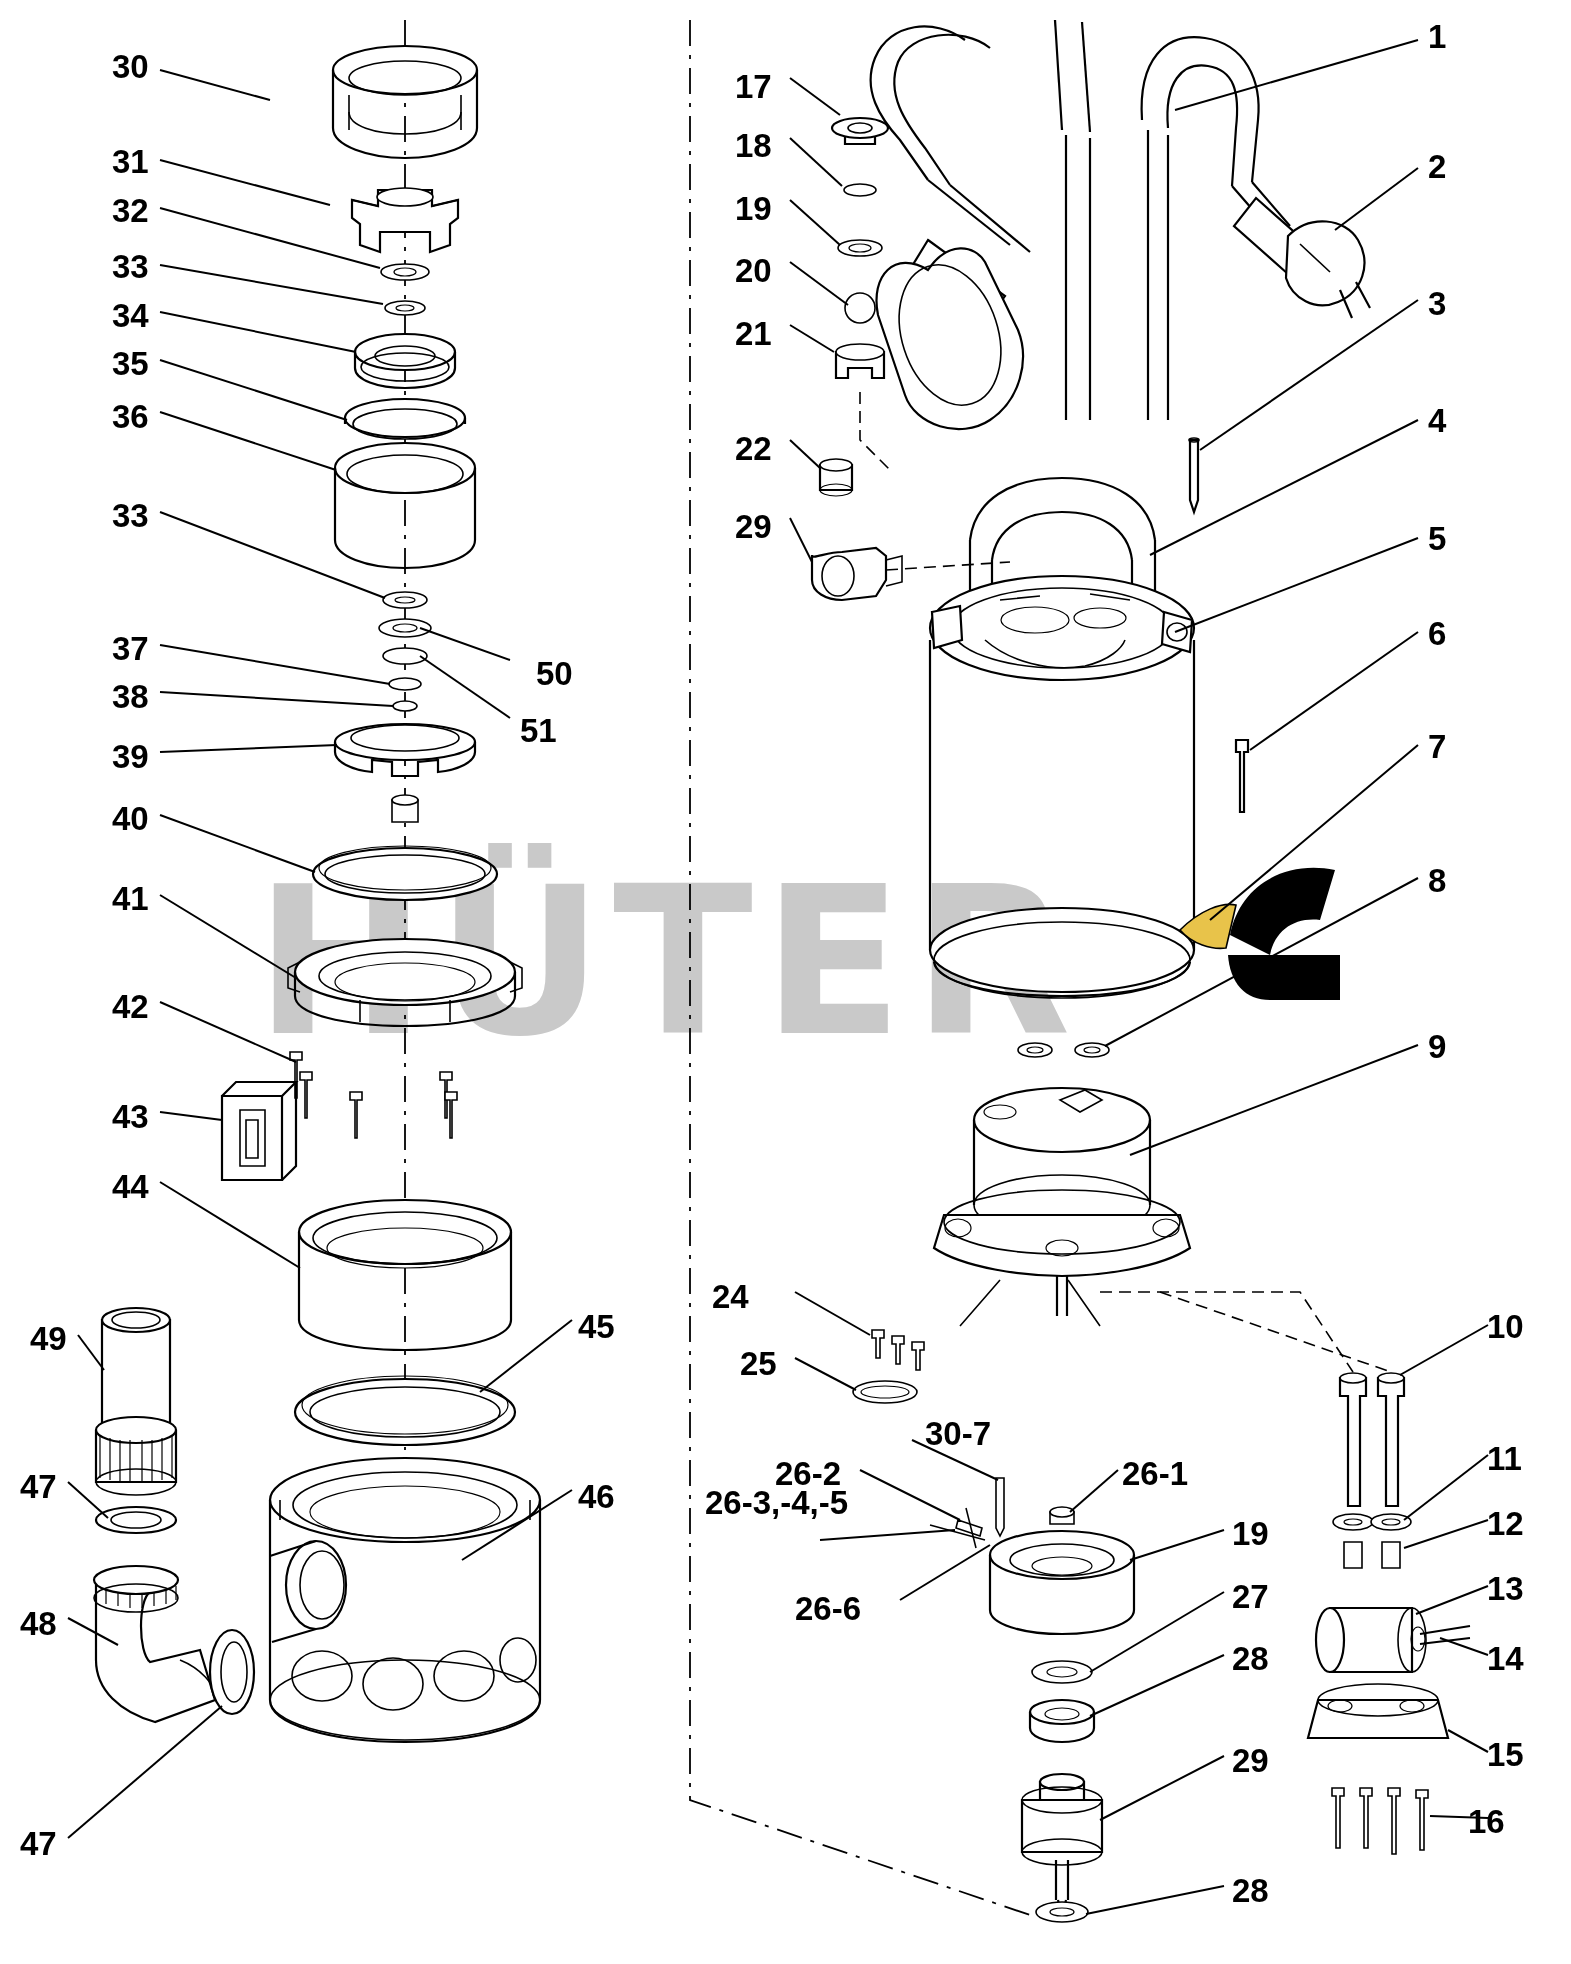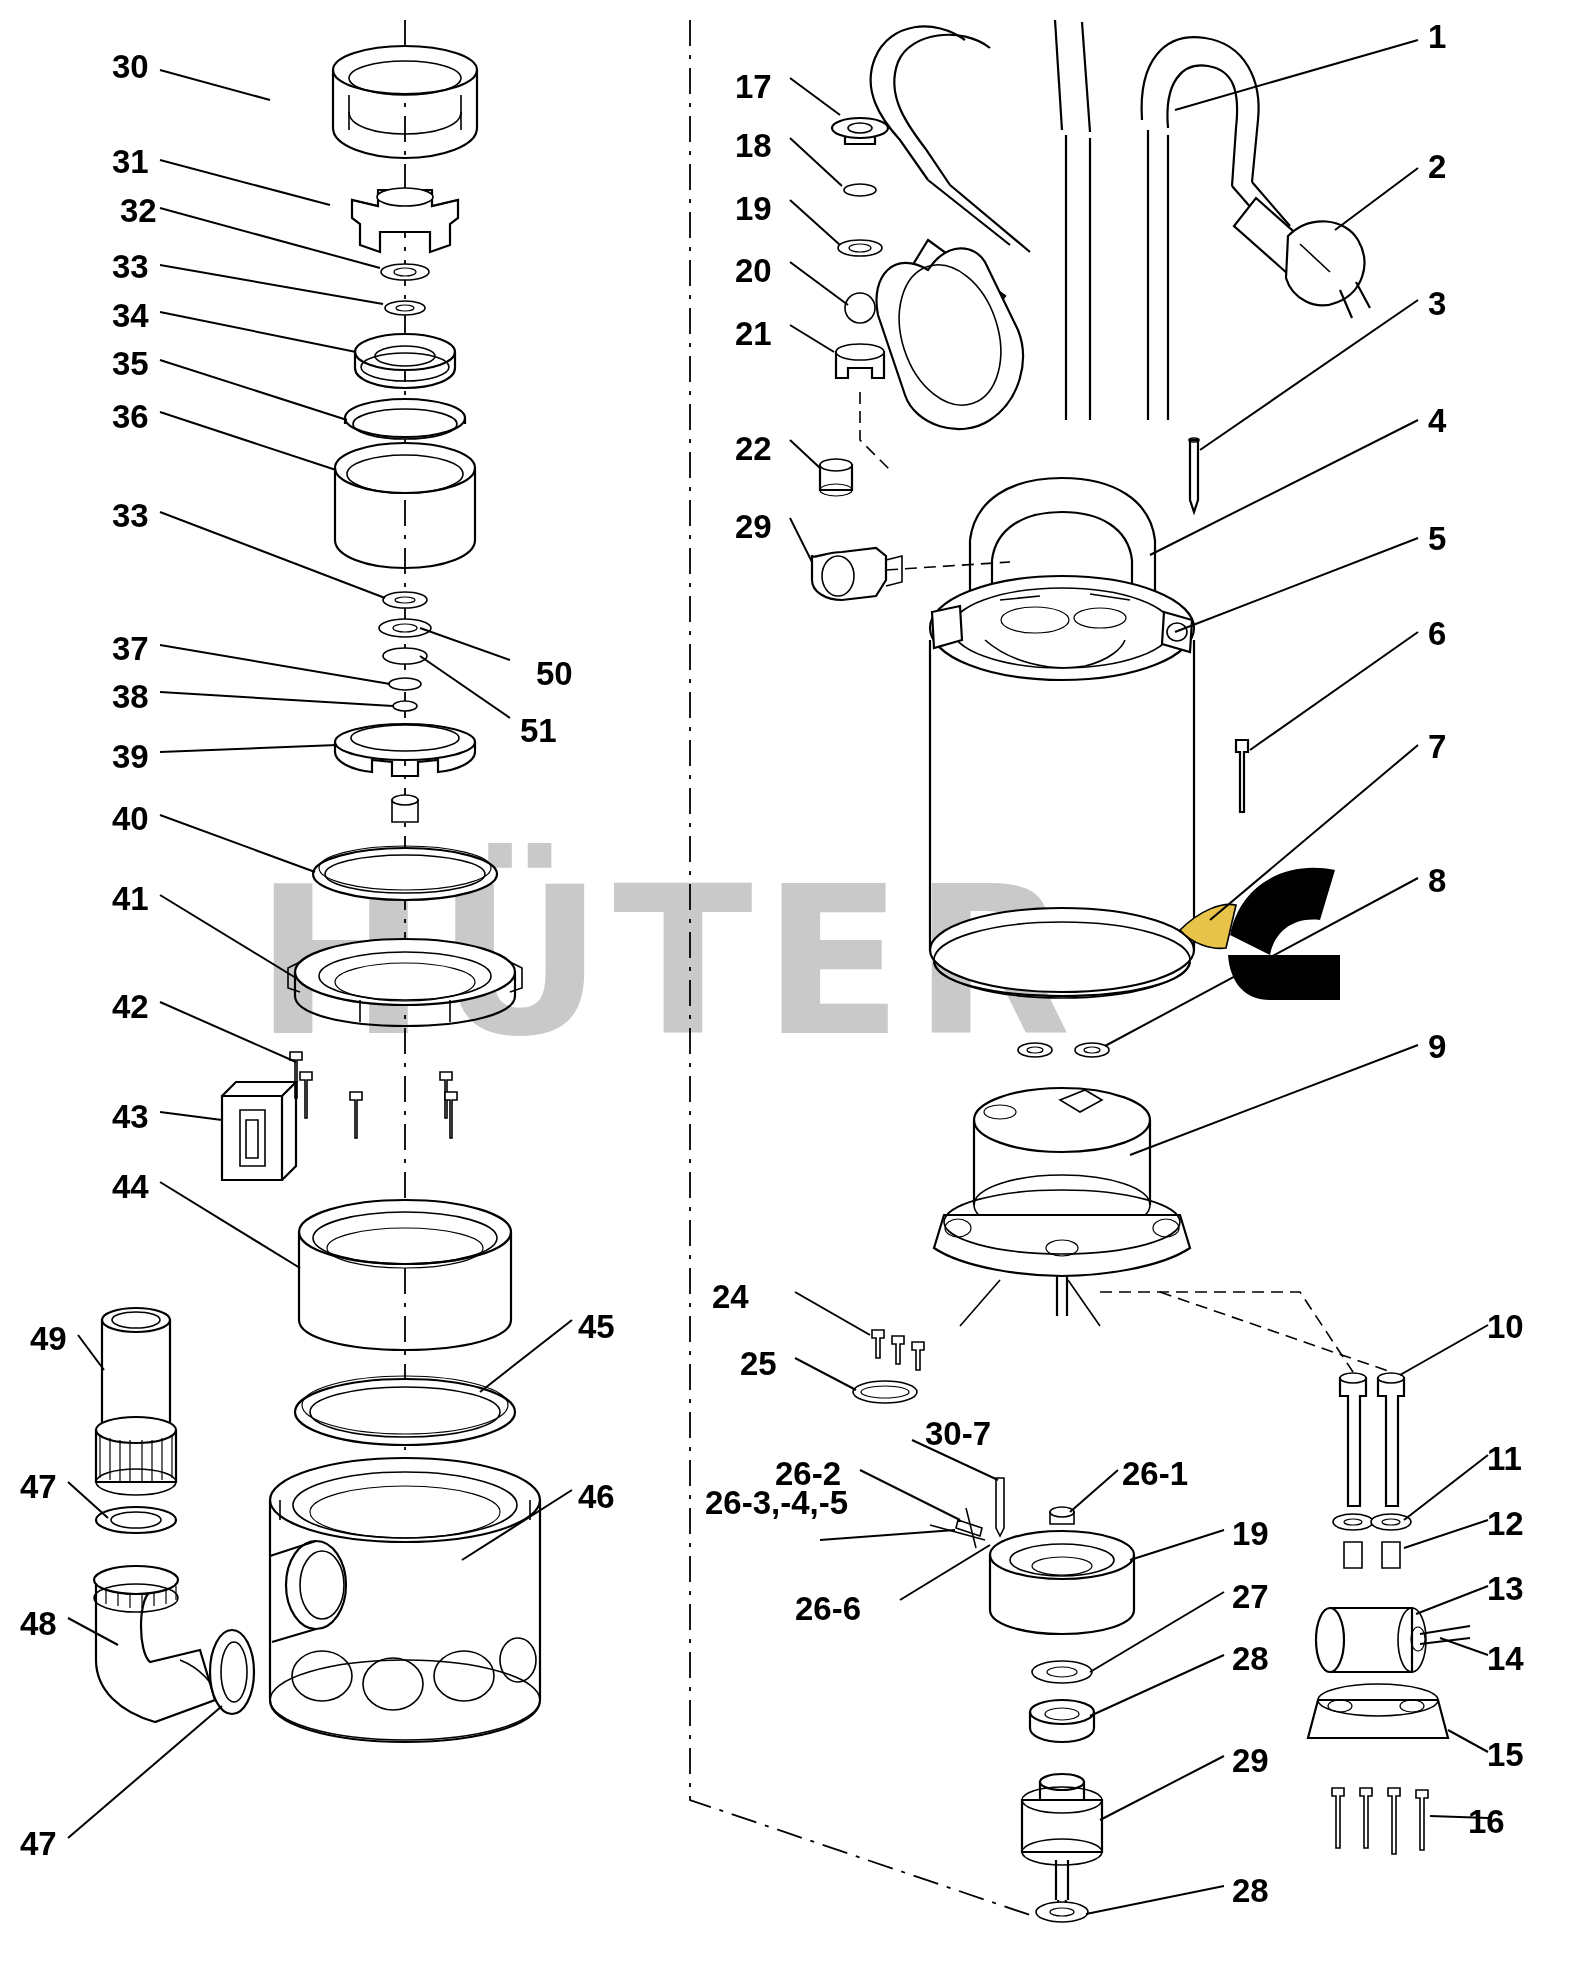--- a/index.html
+++ b/index.html
@@ -518,21 +518,21 @@
   <div class="lbl" style="left:705px; top:1484px">26-3,-4,-5</div>
   <div class="lbl" style="left:1232px; top:1515px">19</div>
   <div class="lbl" style="left:1232px; top:1578px">27</div>
   <div class="lbl" style="left:795px; top:1590px">26-6</div>
   <div class="lbl" style="left:1232px; top:1640px">28</div>
   <div class="lbl" style="left:1232px; top:1742px">29</div>
   <div class="lbl" style="left:1232px; top:1872px">28</div>
 
   <div class="lbl" style="left:112px; top:48px">30</div>
   <div class="lbl" style="left:112px; top:143px">31</div>
-  <div class="lbl" style="left:120px; top:192px">32</div>
+  <div class="lbl" style="left:112px; top:192px">32</div>
   <div class="lbl" style="left:112px; top:248px">33</div>
   <div class="lbl" style="left:112px; top:297px">34</div>
   <div class="lbl" style="left:112px; top:345px">35</div>
   <div class="lbl" style="left:112px; top:398px">36</div>
   <div class="lbl" style="left:112px; top:497px">33</div>
   <div class="lbl" style="left:112px; top:630px">37</div>
   <div class="lbl" style="left:112px; top:678px">38</div>
   <div class="lbl" style="left:112px; top:738px">39</div>
   <div class="lbl" style="left:112px; top:800px">40</div>
   <div class="lbl" style="left:112px; top:880px">41</div>

